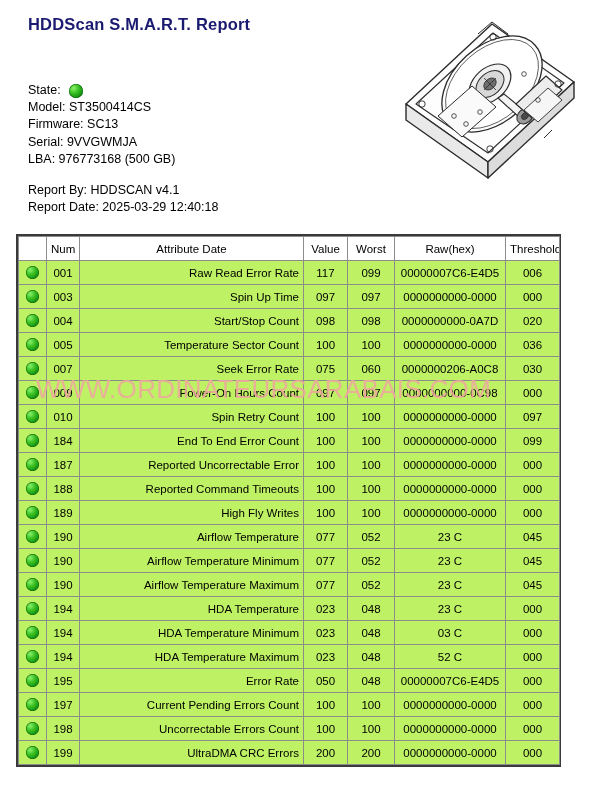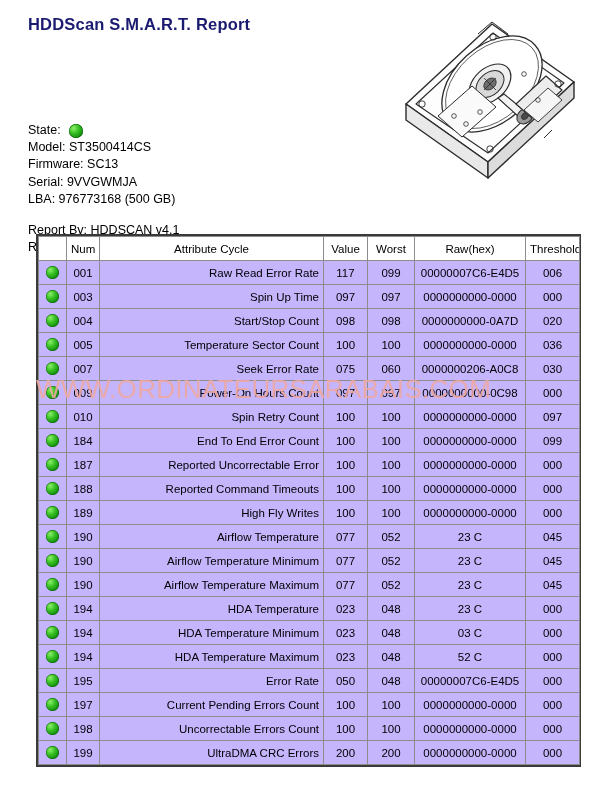--- a/index.html
+++ b/index.html
@@ -44,21 +44,20 @@
   .drive-art svg { display: block; }
 
   
   .info-block {
     position: absolute;
     left: 28px;
     top: 82px;
     font-size: 12.5px;
     color: #000000;
     line-height: 17.2px;
-    margin-top: 40px;
   }
   .info-line {
     white-space: nowrap;
     height: 17.2px;
   }
   .info-line.state-line {
     display: flex;
     align-items: center;
   }
   .info-gap { height: 14px; }
@@ -76,25 +75,25 @@
   }
   .led-state {
     margin-left: 8px;
     width: 14px;
     height: 14px;
   }
 
   
   .smart-table-wrap {
     position: absolute;
-    left: 36px;
+    left: 16px;
     top: 234px;
     width: 545px;
     border: 2px solid #3a3a3a;
-    background: #c4b5fd;
+    background: #bef264;
     box-sizing: border-box;
   }
   table.smart {
     border-collapse: collapse;
     width: 100%;
     table-layout: fixed;
     font-size: 11.5px;
     color: #000000;
   }
   table.smart th,
@@ -237,21 +236,21 @@
           <col class="c-name">
         <col class="c-val">
           <col class="c-worst">
           <col class="c-raw">
           <col class="c-thr">
       </colgroup>
       <thead>
         <tr>
           <th></th>
           <th>Num</th>
-          <th>Attribute Cycle</th>
+          <th>Attribute Date</th>
           <th>Value</th>
           <th>Worst</th>
           <th>Raw(hex)</th>
           <th>Threshold</th>
         </tr>
       </thead>
       <tbody id="smart-body">
           <tr>
             <td class="cell-led"><span class="led"></span></td>
             <td class="cell-num">001</td>

